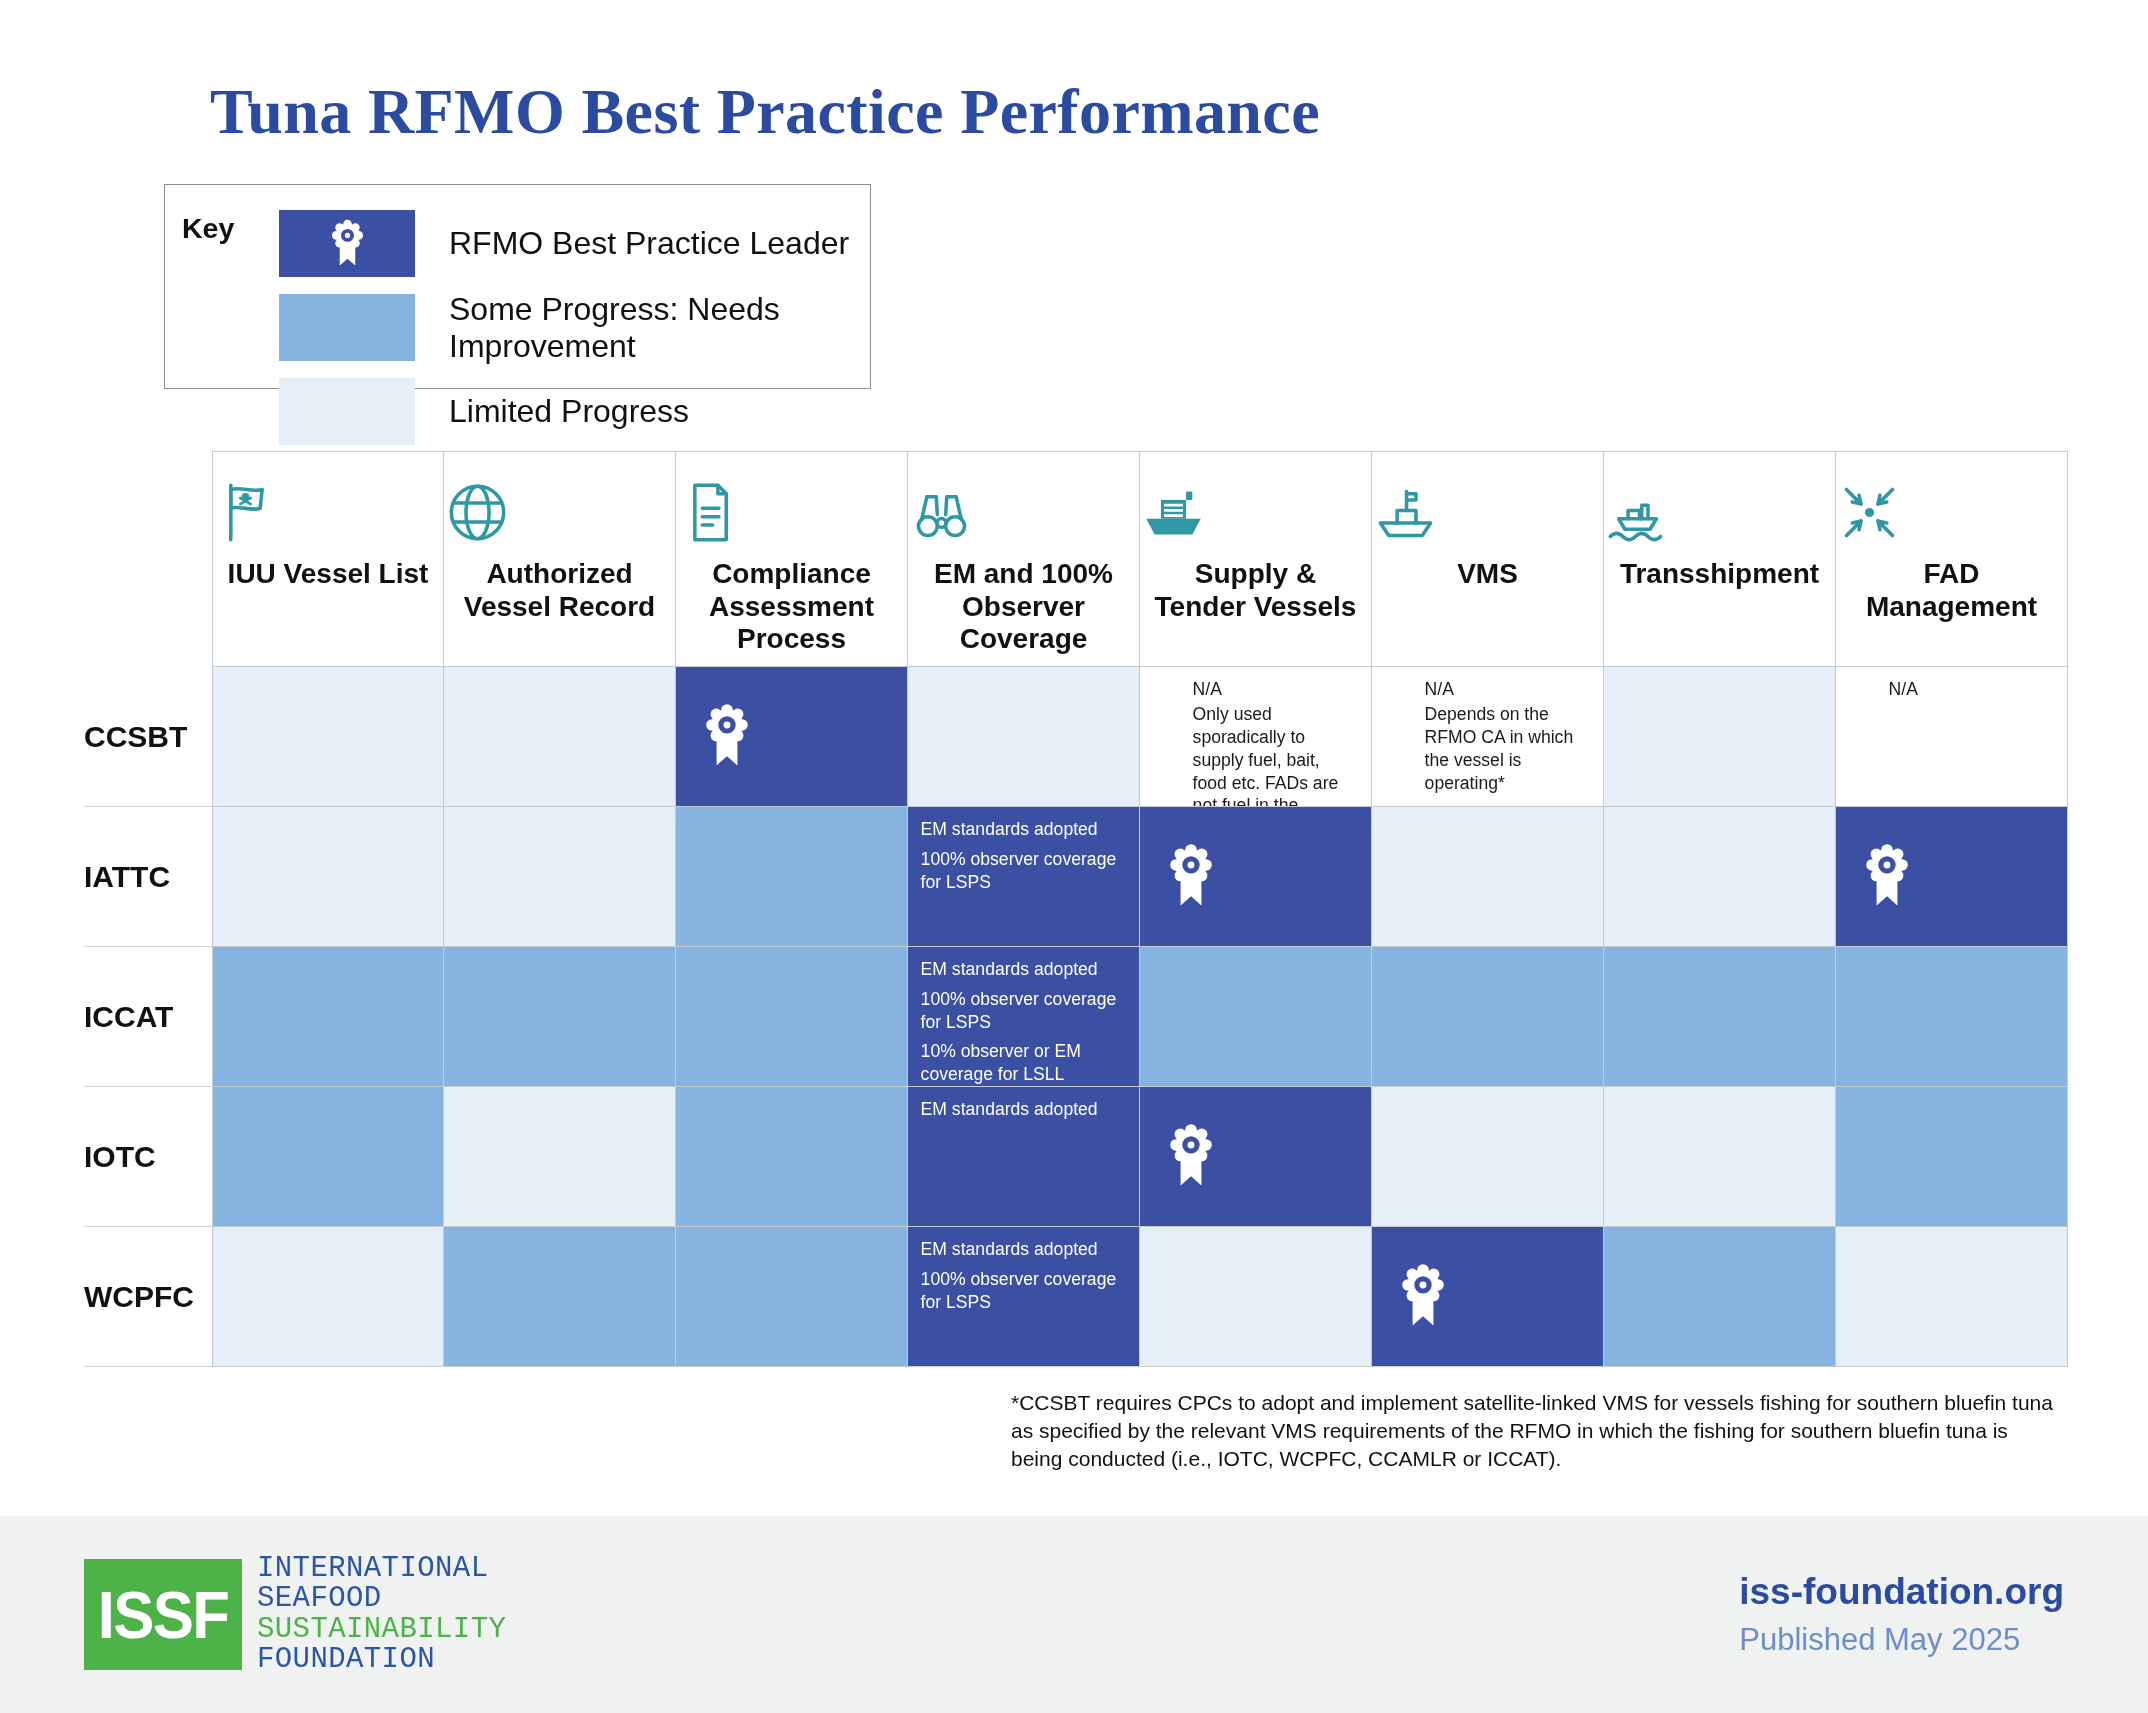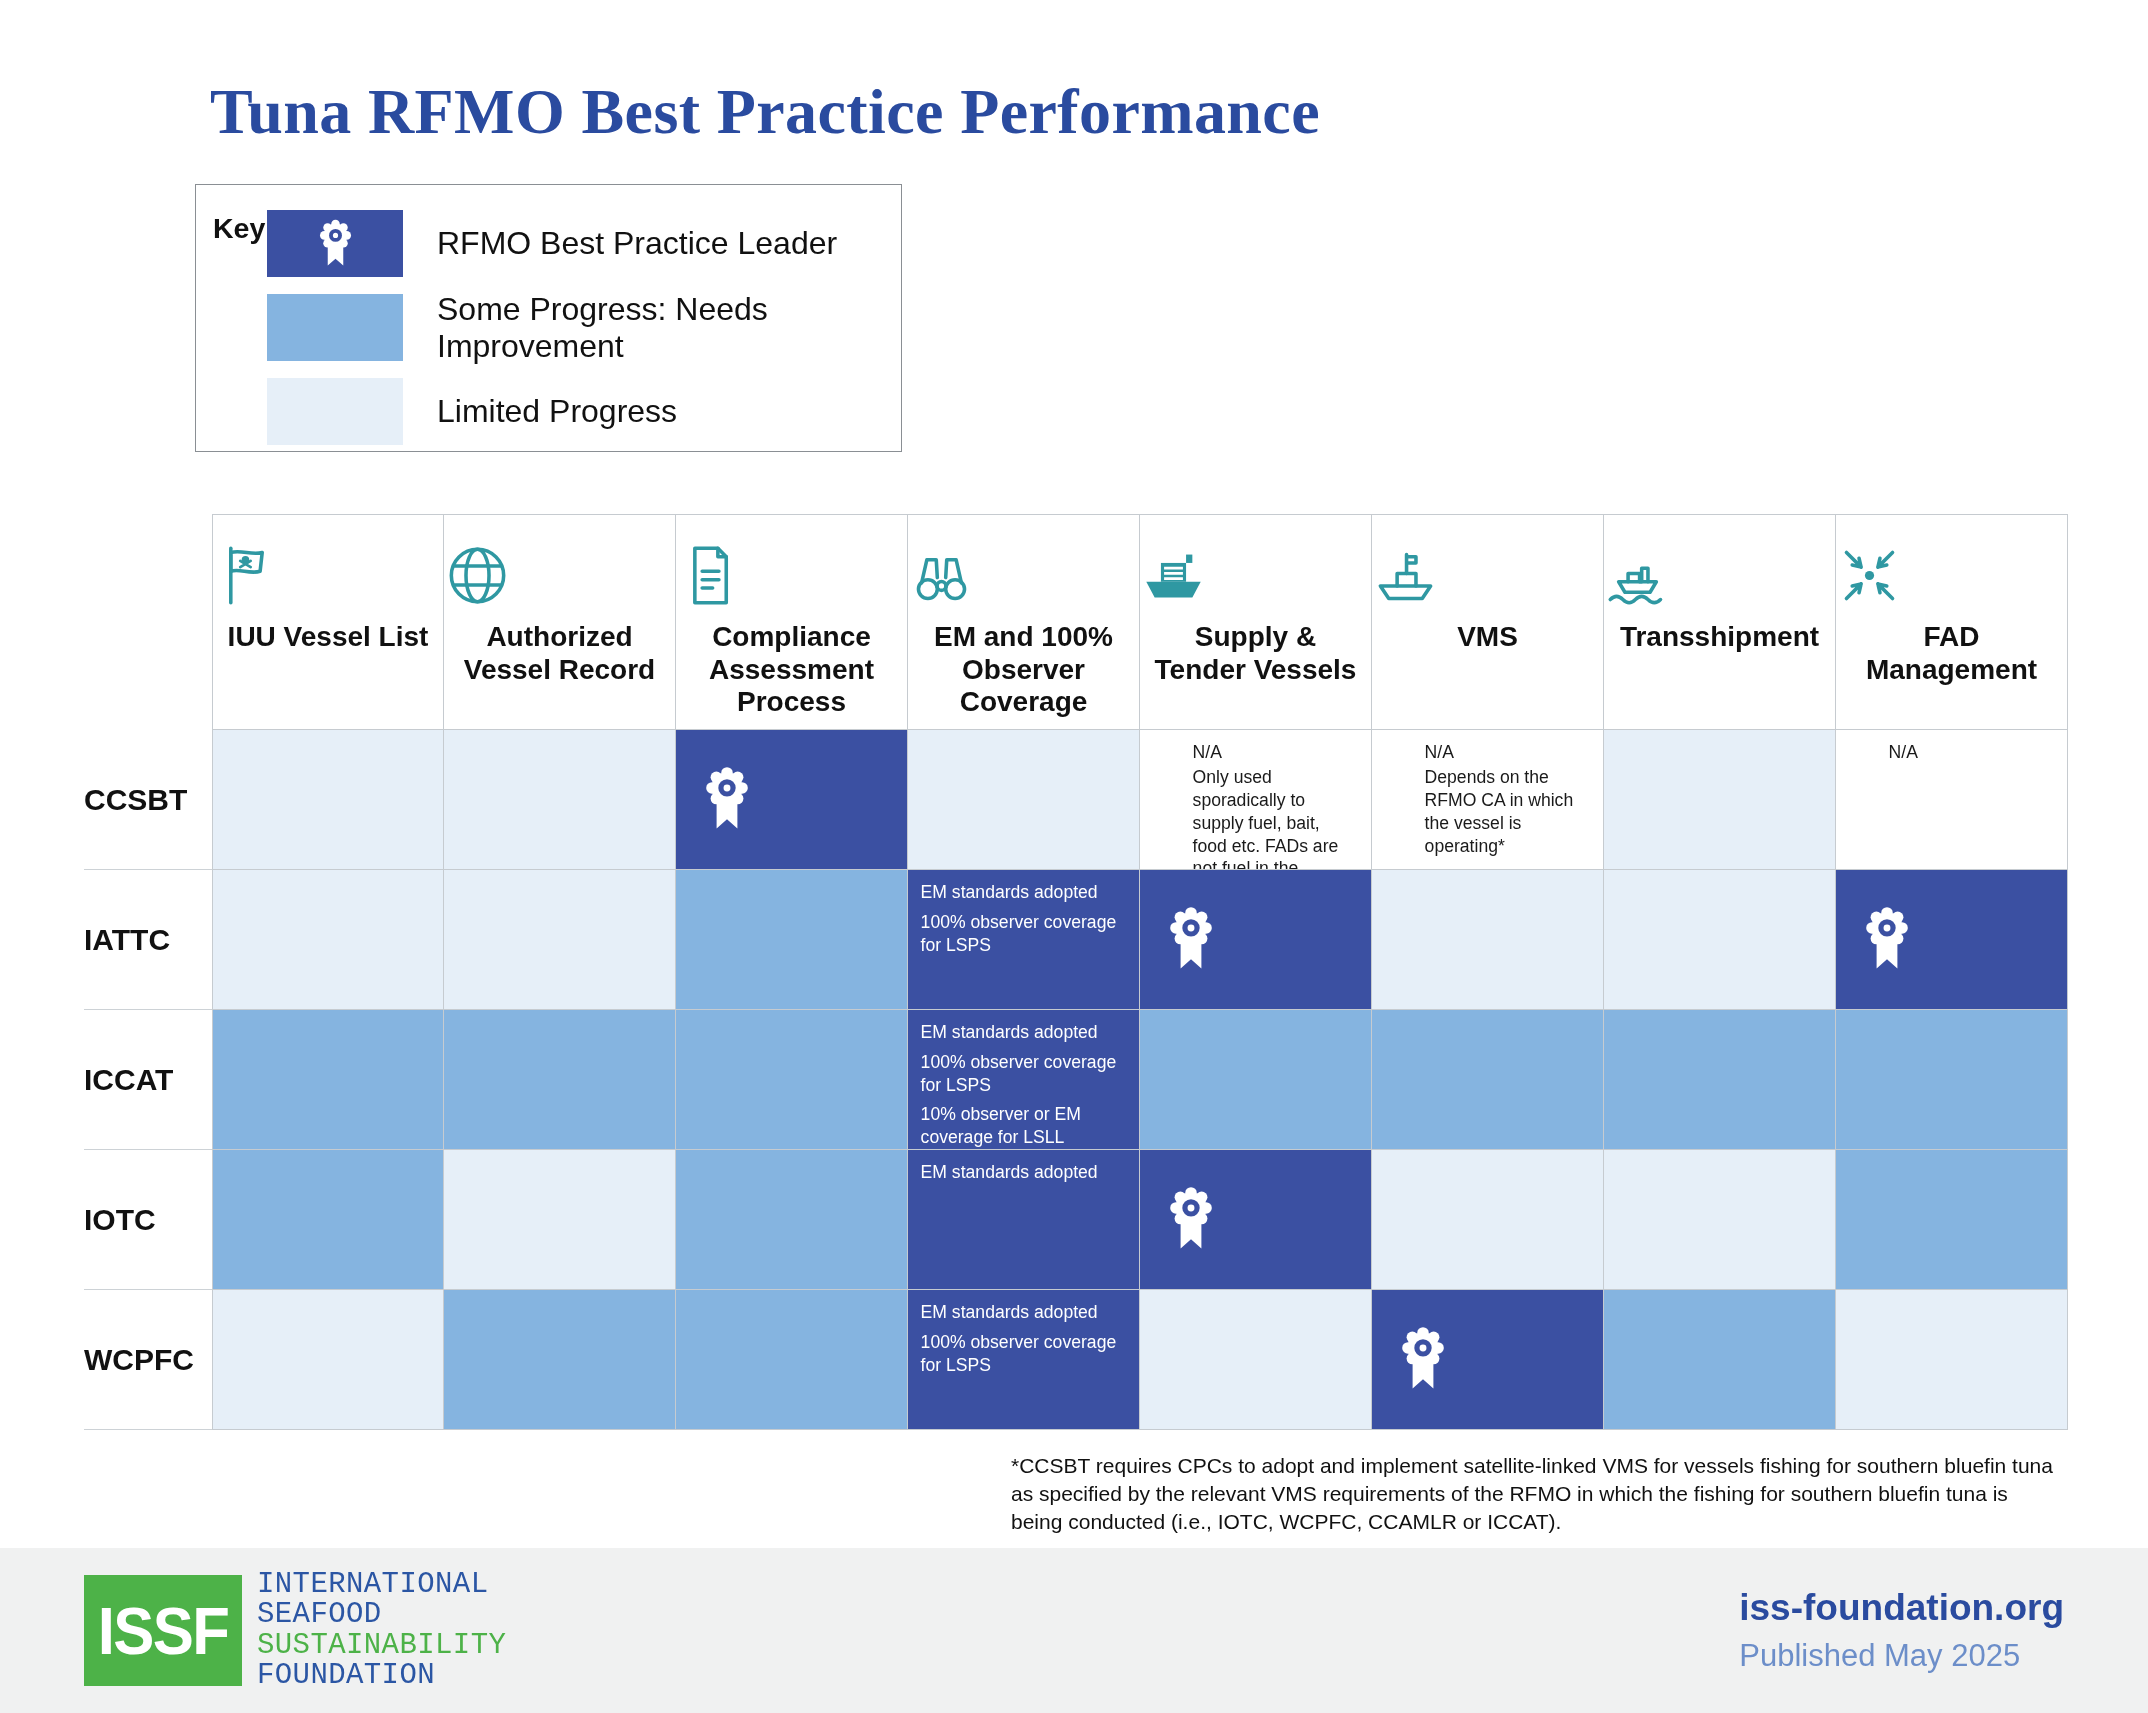--- a/index.html
+++ b/index.html
@@ -4,22 +4,22 @@
 <style>
   html,body{margin:0;padding:0;background:#fff;}
   .page{width:2148px;height:1713px;display:flex;flex-direction:column;background:#fff;
         font-family:"Liberation Sans",sans-serif;overflow:hidden;box-sizing:border-box;}
   .content{padding:77px 84px 0 84px;flex:0 0 auto;}
 
   .title{font-family:"Liberation Serif",serif;font-weight:bold;font-size:64px;
          color:var(--title-blue,#2a4b9f);margin:0 0 0 126px;line-height:1.1;letter-spacing:0.4px;}
 
   
-  .key-box{margin:37px 0 0 111px;width:707px;height:268px;border:0.8px solid #8a8f94;
-           position:relative;box-sizing:border-box;padding:25px 0 0 71px;}
+  .key-box{margin:37px 0 0 80px;width:707px;height:205px;border:0.8px solid #8a8f94;
+           position:relative;box-sizing:border-box;padding:25px 0 0 114px;}
   .key-title{position:absolute;left:17px;top:27px;font-size:28.5px;font-weight:bold;color:#111;}
   .key-item{display:flex;align-items:center;height:67px;margin-bottom:17px;}
   .swatch{width:136px;height:67px;flex:0 0 auto;}
   .sw-leader{background:var(--leader,#3b50a2);display:flex;align-items:center;justify-content:center;}
   .sw-some{background:var(--some,#85b4e0);}
   .sw-limited{background:var(--limited,#e6eff8);}
   .key-item-label{margin-left:34px;font-size:32px;color:#111;}
 
   
   .matrix{margin-top:62px;display:grid;grid-template-columns:128px repeat(8,232px);
@@ -50,21 +50,21 @@
 
   .cell-notes{padding:11px 12.6px;font-size:17.6px;line-height:1.3;}
   .lv-leader .cell-notes{color:#ffffff;}
   .lv-na .cell-notes{color:#1a1a1a;}
   .cell-notes p{margin:0 0 6.7px 0;}
   .lv-na .cell-notes p{margin:0 0 1.7px 0;padding-left:40px;}
 
   .footnote{width:1053px;margin:22px 0 0 auto;font-size:21px;line-height:1.32;color:#111;}
 
   
-  .footer{margin-top:auto;height:165px;background:var(--footer-bg,#f0f1f1);display:flex;
+  .footer{margin-top:auto;height:197px;background:var(--footer-bg,#f0f1f1);display:flex;
           align-items:center;padding:12px 84px;box-sizing:border-box;}
   .logo-box{width:158px;height:111px;background:var(--issf-green,#4db248);display:flex;
             align-items:center;justify-content:center;flex:0 0 auto;}
   .logo-text{color:#fff;font-weight:bold;font-size:67px;letter-spacing:-1.7px;
              transform:scaleX(0.92);}
   .org{margin-left:15px;display:flex;flex-direction:column;justify-content:center;font-family:Liberation Mono, monospace;}
   .org span{font-size:29px;line-height:1.05;font-weight:500;letter-spacing:0.4px;}
   .footer-right{margin-left:auto;display:flex;flex-direction:column;gap:8.4px;}
   .website{font-size:37px;font-weight:bold;color:var(--title-blue,#2a4b9f);}
   .published{font-size:31px;color:var(--published-blue,#6c8ec9);}

